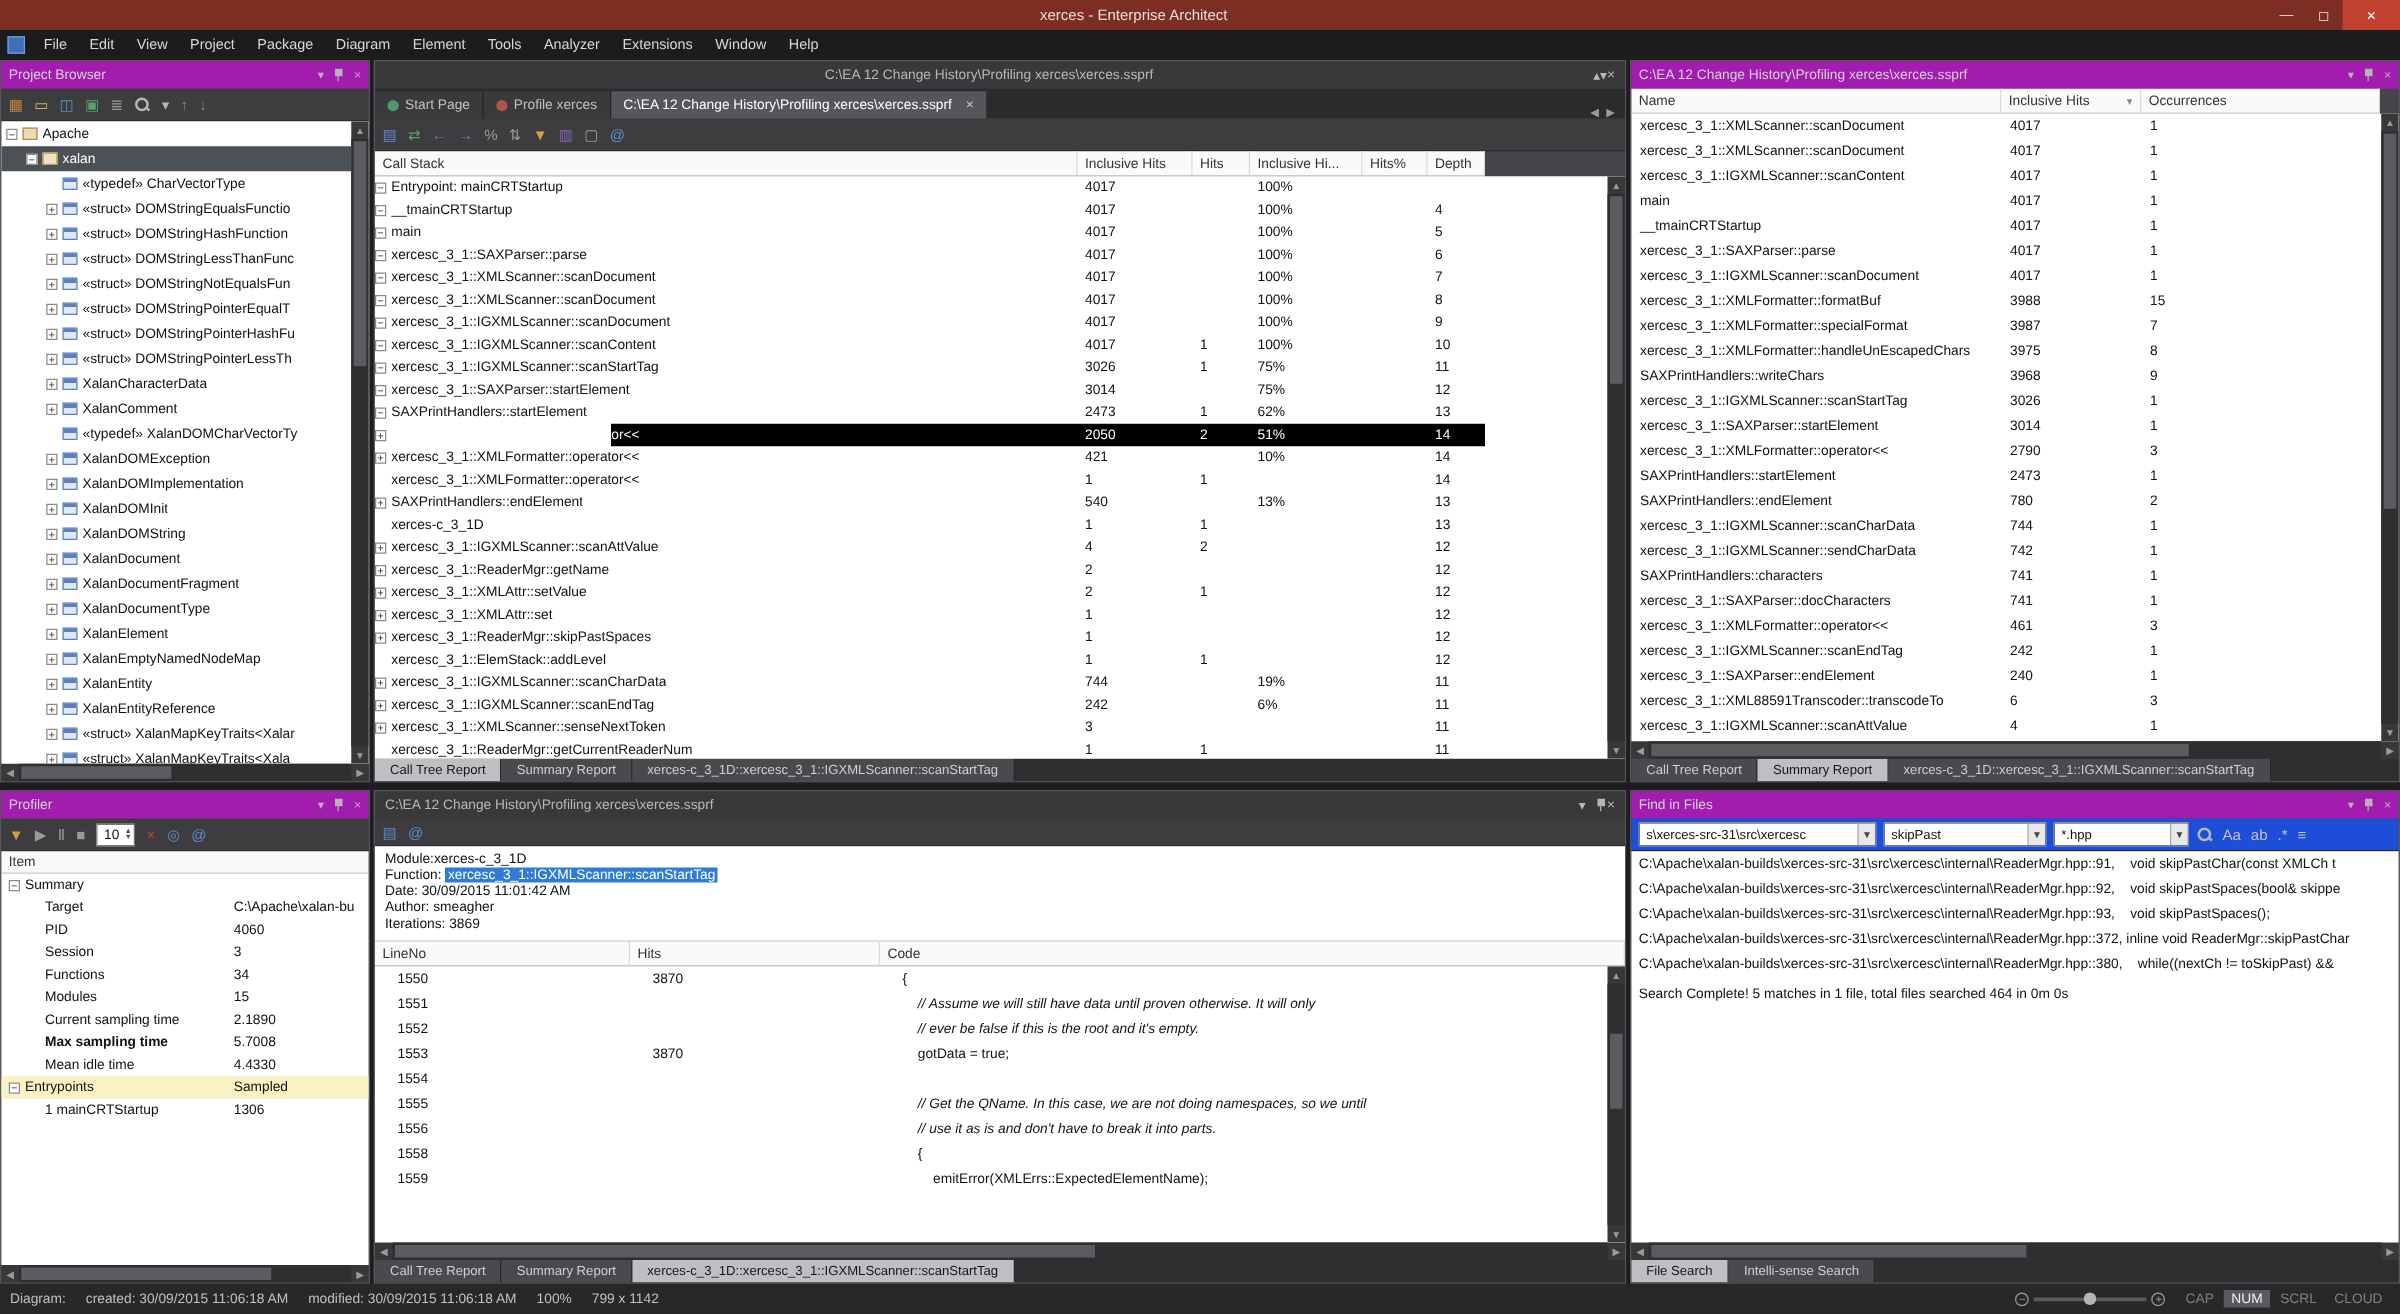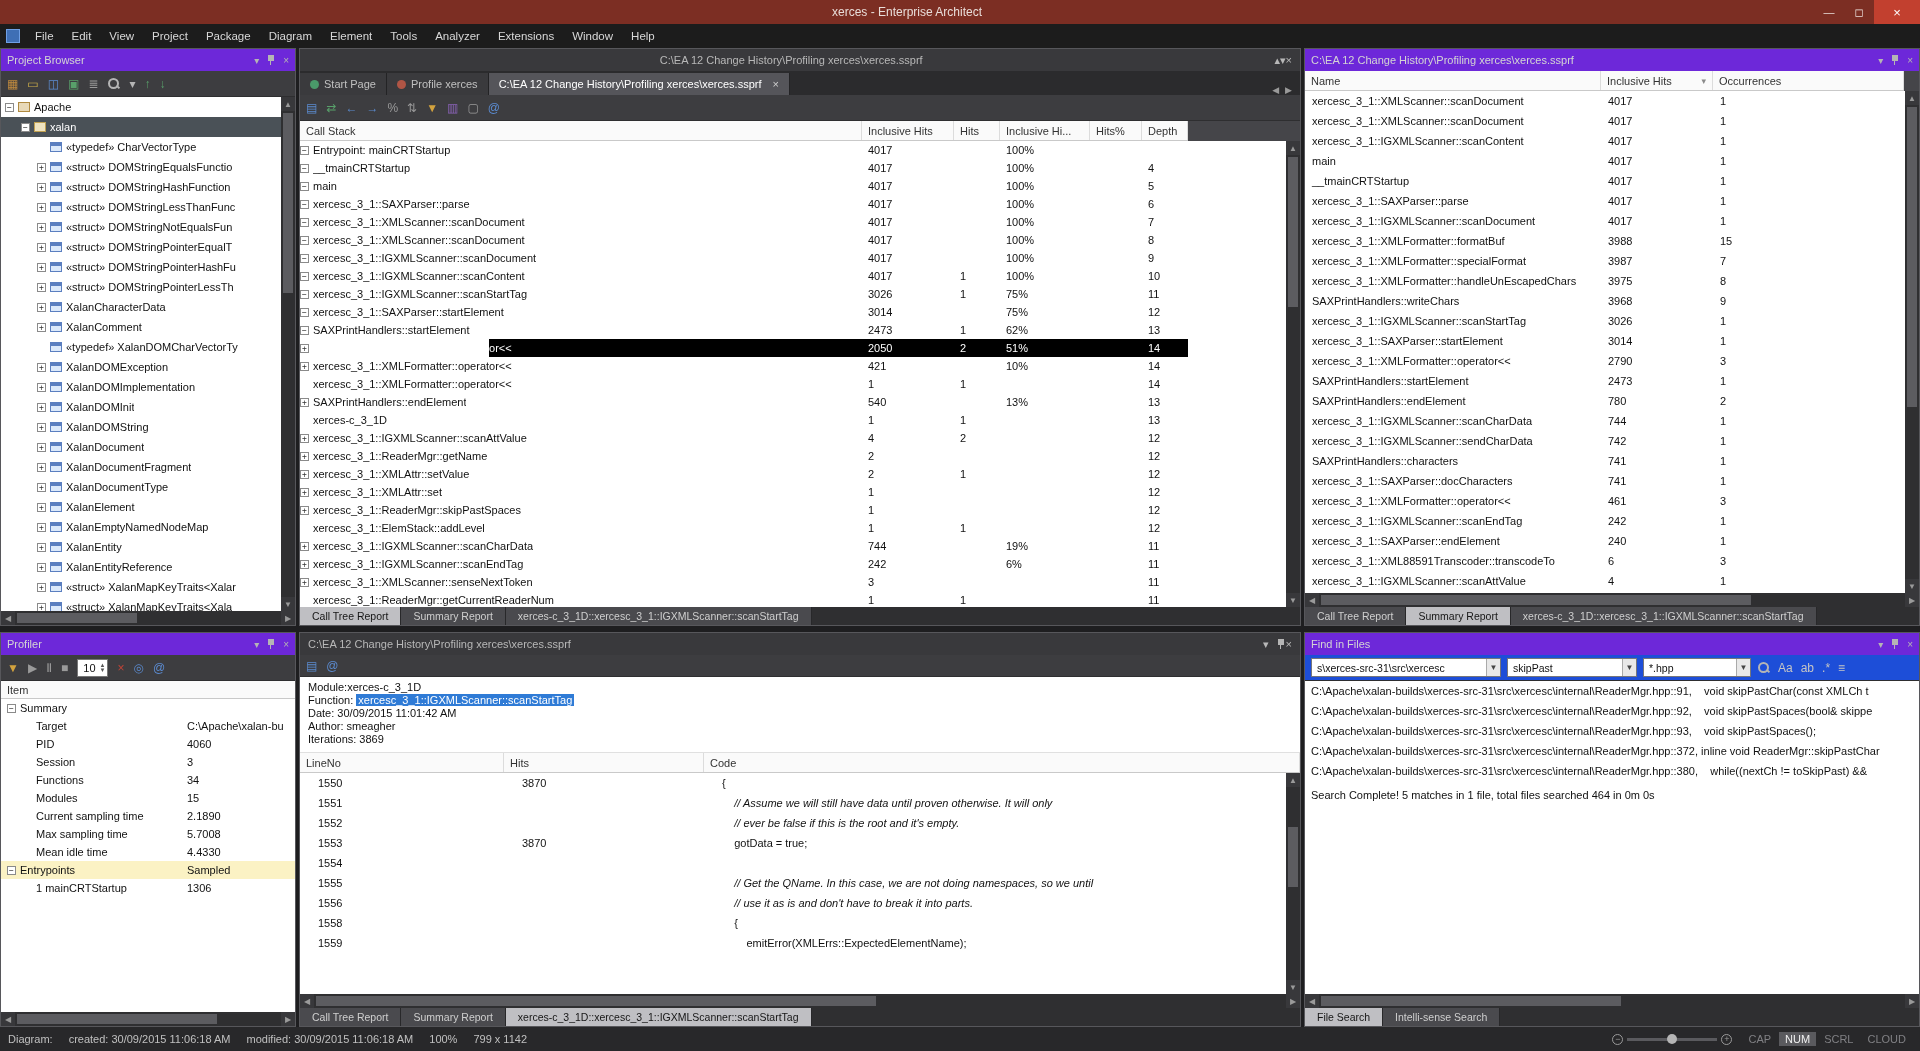--- a/index.html
+++ b/index.html
@@ -31,21 +31,21 @@
   .col-center { flex:1; }
   .col-right { width:616px; }
   .colgap { width:3px; background:#1e1e20; }
   .rowgap { height:6px; background:#1e1e20; }
   .panel { background:#454549; display:flex; flex-direction:column; overflow:hidden;
     border:1px solid #57575b; }
   .panel-top { height:578px; }
   .panel-bottom { flex:1; }
 
   
-  .phead { height:22px; background:#6d28d9; color:#d4d4d4; display:flex; align-items:center;
+  .phead { height:22px; background:#a21caf; color:#d4d4d4; display:flex; align-items:center;
     padding:0 6px; flex:0 0 auto; }
   .phead .ptitle { flex:1; overflow:hidden; white-space:nowrap; }
   .phead .hic { color:#b5b5b5; margin-left:7px; font-size:10px; }
   .pin { position:relative; width:10px; height:12px; display:inline-block; margin-left:7px; }
   .pin::before { content:''; position:absolute; left:2px; top:1px; width:6px; height:6px; background:#b5b5b5; }
   .pin::after { content:''; position:absolute; left:4px; top:7px; width:1px; height:4px; background:#b5b5b5; }
 
   
   .tbar { height:26px; background:#3d3d40; display:flex; align-items:center; padding:0 6px;
     gap:9px; flex:0 0 auto; border-bottom:1px solid #2e2e30; }
@@ -443,21 +443,21 @@
               <div class="pf-val">15</div>
             </div>
             <div class="pf-row">
               <div class="pf-label" style="padding-left: 22px;">
                 <span class="xb xh"></span>
                 <span>Current sampling time</span>
               </div>
               <div class="pf-val">2.1890</div>
             </div>
             <div class="pf-row">
-              <div class="pf-label" style="padding-left: 22px;">
+              <div class="pf-label" style="padding-left: 22px; font-weight: bold;">
                 <span class="xb xh"></span>
                 <span>Max sampling time</span>
               </div>
               <div class="pf-val">5.7008</div>
             </div>
             <div class="pf-row">
               <div class="pf-label" style="padding-left: 22px;">
                 <span class="xb xh"></span>
                 <span>Mean idle time</span>
               </div>

